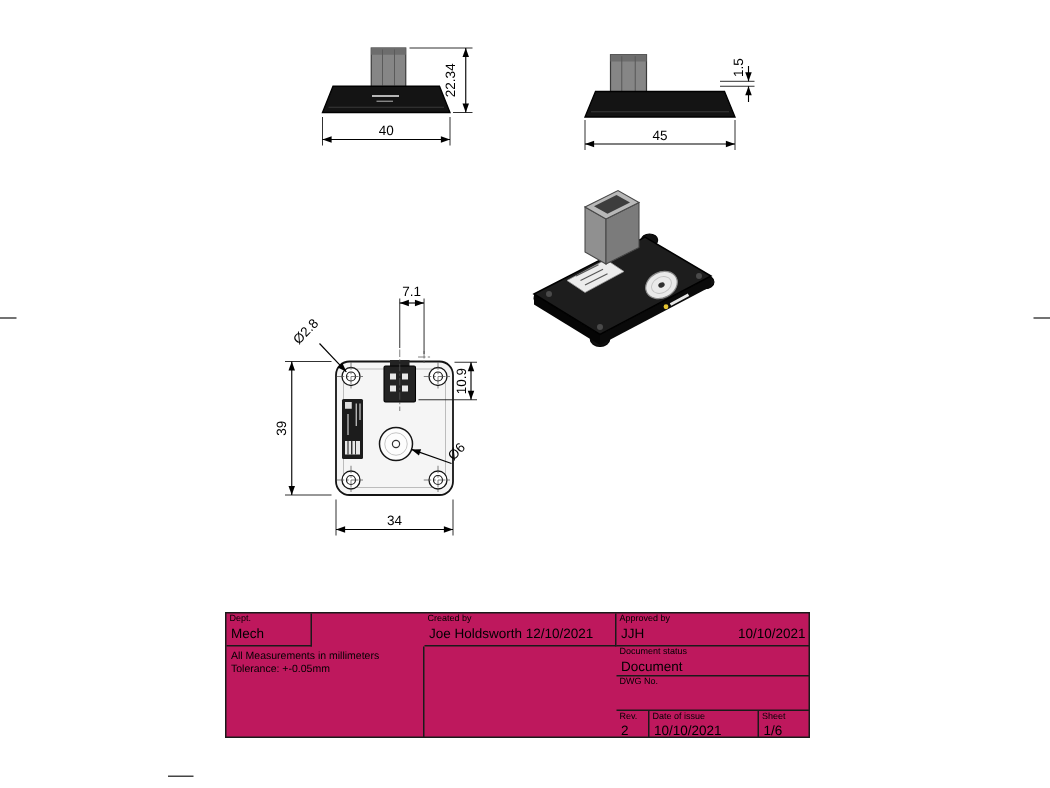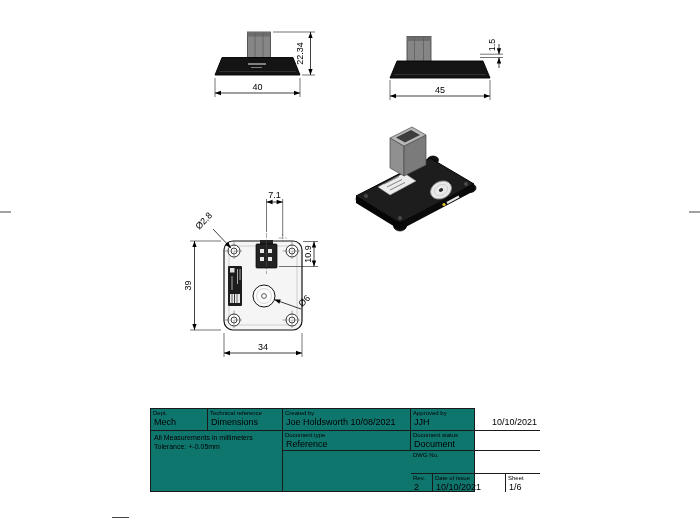--- a/index.html
+++ b/index.html
@@ -5,22 +5,22 @@
   * { box-sizing: border-box; }
   html,body { margin:0; padding:0; }
   body { width:700px; height:525px; background:#ffffff; position:relative;
          font-family:"Liberation Sans", sans-serif; overflow:hidden; }
 
   svg text.dim { font-family:"Liberation Sans", sans-serif; font-size:9px; fill:#000; }
   .ext { stroke:#1a1a1a; stroke-width:0.6; fill:none; }
   .dl  { stroke:#000;    stroke-width:0.75; fill:none; }
   .cl  { stroke:#555;    stroke-width:0.5; fill:none; stroke-dasharray:5 1.5 1.5 1.5; }
 
-  #titleblock { position:absolute; left:150px; top:408px; width:325px; height:84px;
-                border:1px solid #1a1a1a; background:#0f766e; }
+  #titleblock { position:absolute; left:150px; top:408px; width:390px; height:84px;
+                border:1px solid #1a1a1a; background:#be185d; }
   .cell { position:absolute; overflow:hidden; }
   .b-r { border-right:1px solid #1a1a1a; }
   .b-b { border-bottom:1px solid #1a1a1a; }
   .lbl { font-size:6px; line-height:7px; color:#000; padding:1px 2px 0; white-space:nowrap; }
   .val { font-size:9px; line-height:11px; color:#000; padding:0 3px; white-space:nowrap; }
   .val-flex { display:flex; justify-content:space-between; }
   .notes { font-size:7px; line-height:9px; color:#000; padding:2px 3px; }
   .title-big { font-size:12px; padding:5px 3px 0; white-space:nowrap; }
   .dwg { font-weight:bold; font-size:8.5px; letter-spacing:-0.2px; padding:1px 2px 0; white-space:nowrap; }
 </style>
@@ -205,47 +205,39 @@
   <line x1="0" y1="212" x2="11" y2="212" stroke="#444" stroke-width="1"></line>
   <line x1="689" y1="212" x2="700" y2="212" stroke="#444" stroke-width="1"></line>
   <line x1="112" y1="517.5" x2="129" y2="517.5" stroke="#444" stroke-width="1"></line>
 </svg>
 
 <div id="titleblock">
   <div class="cell b-r b-b" style="left:0;top:0;width:57px;height:22px;">
     <div class="lbl">Dept.</div>
     <div class="val">Mech</div>
   </div>
-  <div class="cell b-r b-b" style="left:57px;top:0;width:75px;height:22px;">
-    <div class="lbl">Technical reference</div>
-    <div class="val">Dimensions</div>
-  </div>
   <div class="cell b-r b-b" style="left:132px;top:0;width:128px;height:22px;">
     <div class="lbl">Created by</div>
-    <div class="val">Joe Holdsworth 10/08/2021</div>
+    <div class="val">Joe Holdsworth 12/10/2021</div>
   </div>
   <div class="cell b-b" style="left:260px;top:0;width:129px;height:22px;">
     <div class="lbl">Approved by</div>
     <div class="val val-flex">
       <span>JJH</span>
       <span>10/10/2021</span>
     </div>
   </div>
 
   <div class="cell b-r" style="left:0;top:22;width:132px;height:61px;top:22px;">
     <div class="notes">
       <div>All Measurements in millimeters</div>
       <div>Tolerance: +-0.05mm</div>
     </div>
   </div>
 
-  <div class="cell b-r b-b" style="left:132px;top:22px;width:128px;height:20px;">
-    <div class="lbl">Document type</div>
-    <div class="val">Reference</div>
-  </div>
   <div class="cell b-b" style="left:260px;top:22px;width:129px;height:20px;">
     <div class="lbl">Document status</div>
     <div class="val">Document</div>
   </div>
 
   <div class="cell b-b" style="left:260px;top:42px;width:129px;height:23px;">
     <div class="lbl">DWG No.</div>
   </div>
 
   <div class="cell b-r" style="left:260px;top:65px;width:22px;height:18px;">

